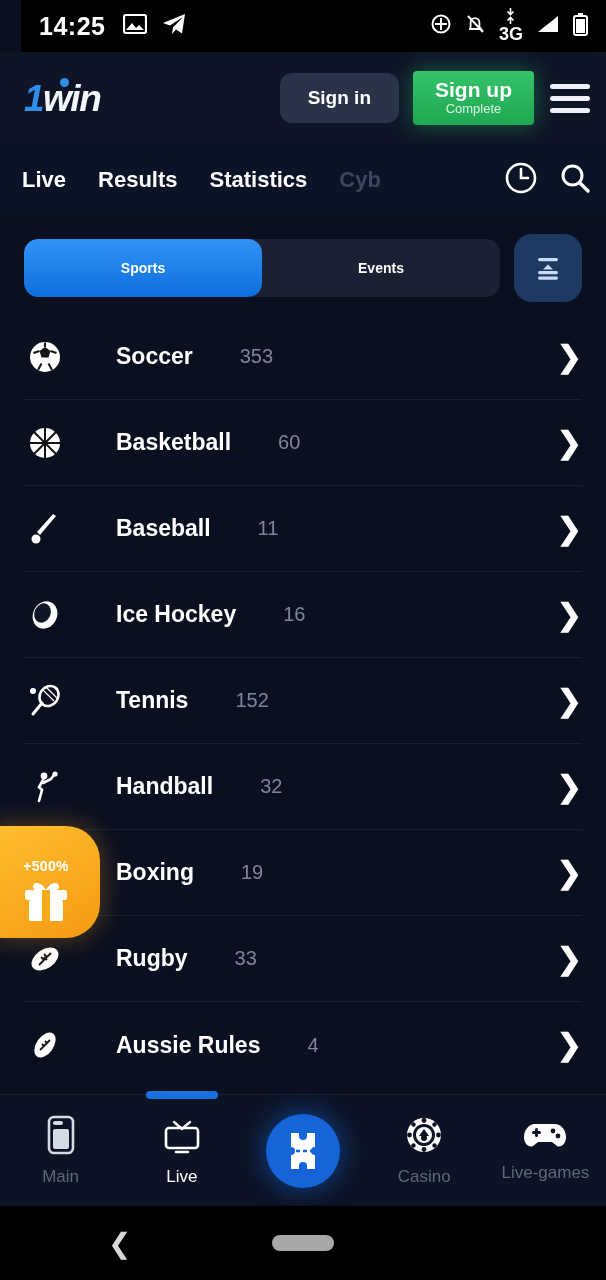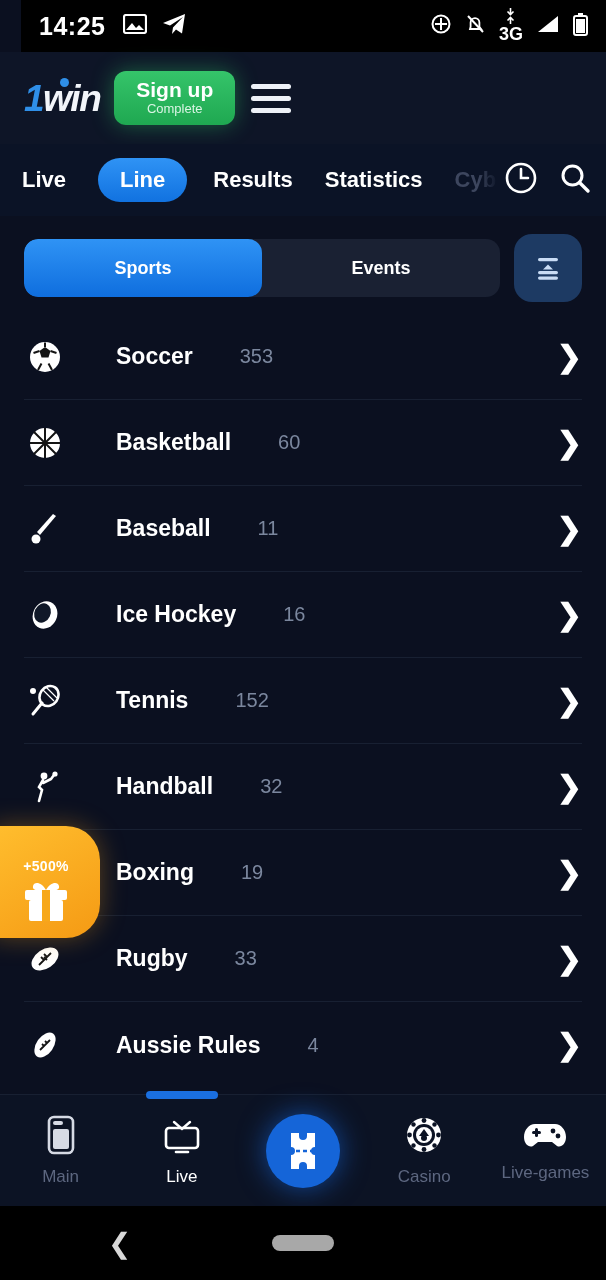--- a/index.html
+++ b/index.html
@@ -22,42 +22,42 @@
   .logo { display:flex; align-items:flex-start; font-size:37px; font-weight:800; font-style:italic;
           letter-spacing:-1.5px; line-height:1; position:relative; padding-left:8px; }
   .logo .one { color:#2f8fe8; }
   .logo .win { color:#f2f5fa; }
   .logo .dot { position:absolute; width:9px; height:9px; border-radius:50%; background:#2f8fe8;
                right:31px; top:-2px; }
 
   .btn-signin { margin-left:auto; background:#2a3348; color:#ffffff; font-size:19px; font-weight:600;
                 padding:14px 28px; border-radius:12px; border:none; }
   .btn-signup { margin-left:14px; background:linear-gradient(180deg,#35c46a,#1fa851);
-                border-radius:12px; border:none; padding:8px 22px 9px; text-align:center;
+                border-radius:4px; border:none; padding:8px 22px 9px; text-align:center;
                 box-shadow:0 0 22px rgba(45,190,100,.45); }
   .btn-signup .bs-main { color:#ffffff; font-size:21px; font-weight:700; line-height:1.05; }
   .btn-signup .bs-sub { color:#d9f5e4; font-size:13px; font-weight:400; line-height:1.2; }
   .hamburger { margin-left:16px; width:40px; display:flex; flex-direction:column; gap:7px; }
   .hamburger span { display:block; height:5px; border-radius:3px; background:#eef2f8; }
 
   
   .navtabs { position:relative; height:72px; background:#0b1326; display:flex; align-items:center;
              padding:0 22px; overflow:hidden; }
   .navtabs .tab { color:#ffffff; font-size:22px; font-weight:700; margin-right:32px; white-space:nowrap; }
   .navtabs .tab.active { background:linear-gradient(180deg,#2f93f5,#1172e0); color:#fff;
                          padding:9px 22px; border-radius:22px; margin-right:26px; }
   .navtabs .tab.dim { color:#3d465e; }
   .nav-right { position:absolute; right:14px; top:0; height:72px; display:flex; align-items:center;
                gap:20px; background:linear-gradient(90deg, rgba(11,19,38,0) 0%, #0b1326 18%); padding-left:26px; }
 
   
   .seg-wrap { padding:18px 24px 12px; display:flex; align-items:center; gap:14px; background:#0b1020; }
   .segment { flex:1; display:flex; background:#1a2133; border-radius:14px; height:58px; overflow:hidden; }
   .seg-btn { flex:1; display:flex; align-items:center; justify-content:center;
-             font-size:18px; font-weight:600; color:#ffffff; }
+             font-size:14px; font-weight:600; color:#ffffff; }
   .seg-btn.active { background:linear-gradient(180deg,#2f93f5,#0f6ede); border-radius:14px;
                     font-weight:600; }
   .filter-btn { width:68px; height:68px; border-radius:18px; background:#1d3a63;
                 display:flex; align-items:center; justify-content:center; }
 
   
   .sports { padding:0 24px; }
   .sport-row { height:86px; display:flex; align-items:center; border-bottom:1px solid #182032;
                position:relative;gap:36px; }
   .sport-row:last-child { border-bottom:none; }
@@ -149,34 +149,34 @@
       </span>
     </span>
   </div>
 
   <div class="appbar">
     <div class="logo">
       <span class="one">1</span>
       <span class="win">win</span>
       <span class="dot"></span>
     </div>
+    <button class="btn-signin">Sign in</button>
     <button class="btn-signup">
       <div class="bs-main">Sign up</div>
       <div class="bs-sub">Complete</div>
     </button>
     <div class="hamburger">
       <span></span>
       <span></span>
       <span></span>
     </div>
   </div>
 
   <div class="navtabs">
     <span class="tab">Live</span>
-    <span class="tab active">Line</span>
     <span class="tab">Results</span>
     <span class="tab">Statistics</span>
     <span class="tab dim">Cyb</span>
     <div class="nav-right">
       <span>
         <svg width="34" height="34" viewBox="0 0 34 34">
             <circle cx="17" cy="17" r="14" fill="none" stroke="#fff" stroke-width="2.6"></circle>
             <path d="M17 8v9h7" stroke="#fff" stroke-width="2.6" fill="none" stroke-linecap="round"></path>
           </svg>
       </span>

